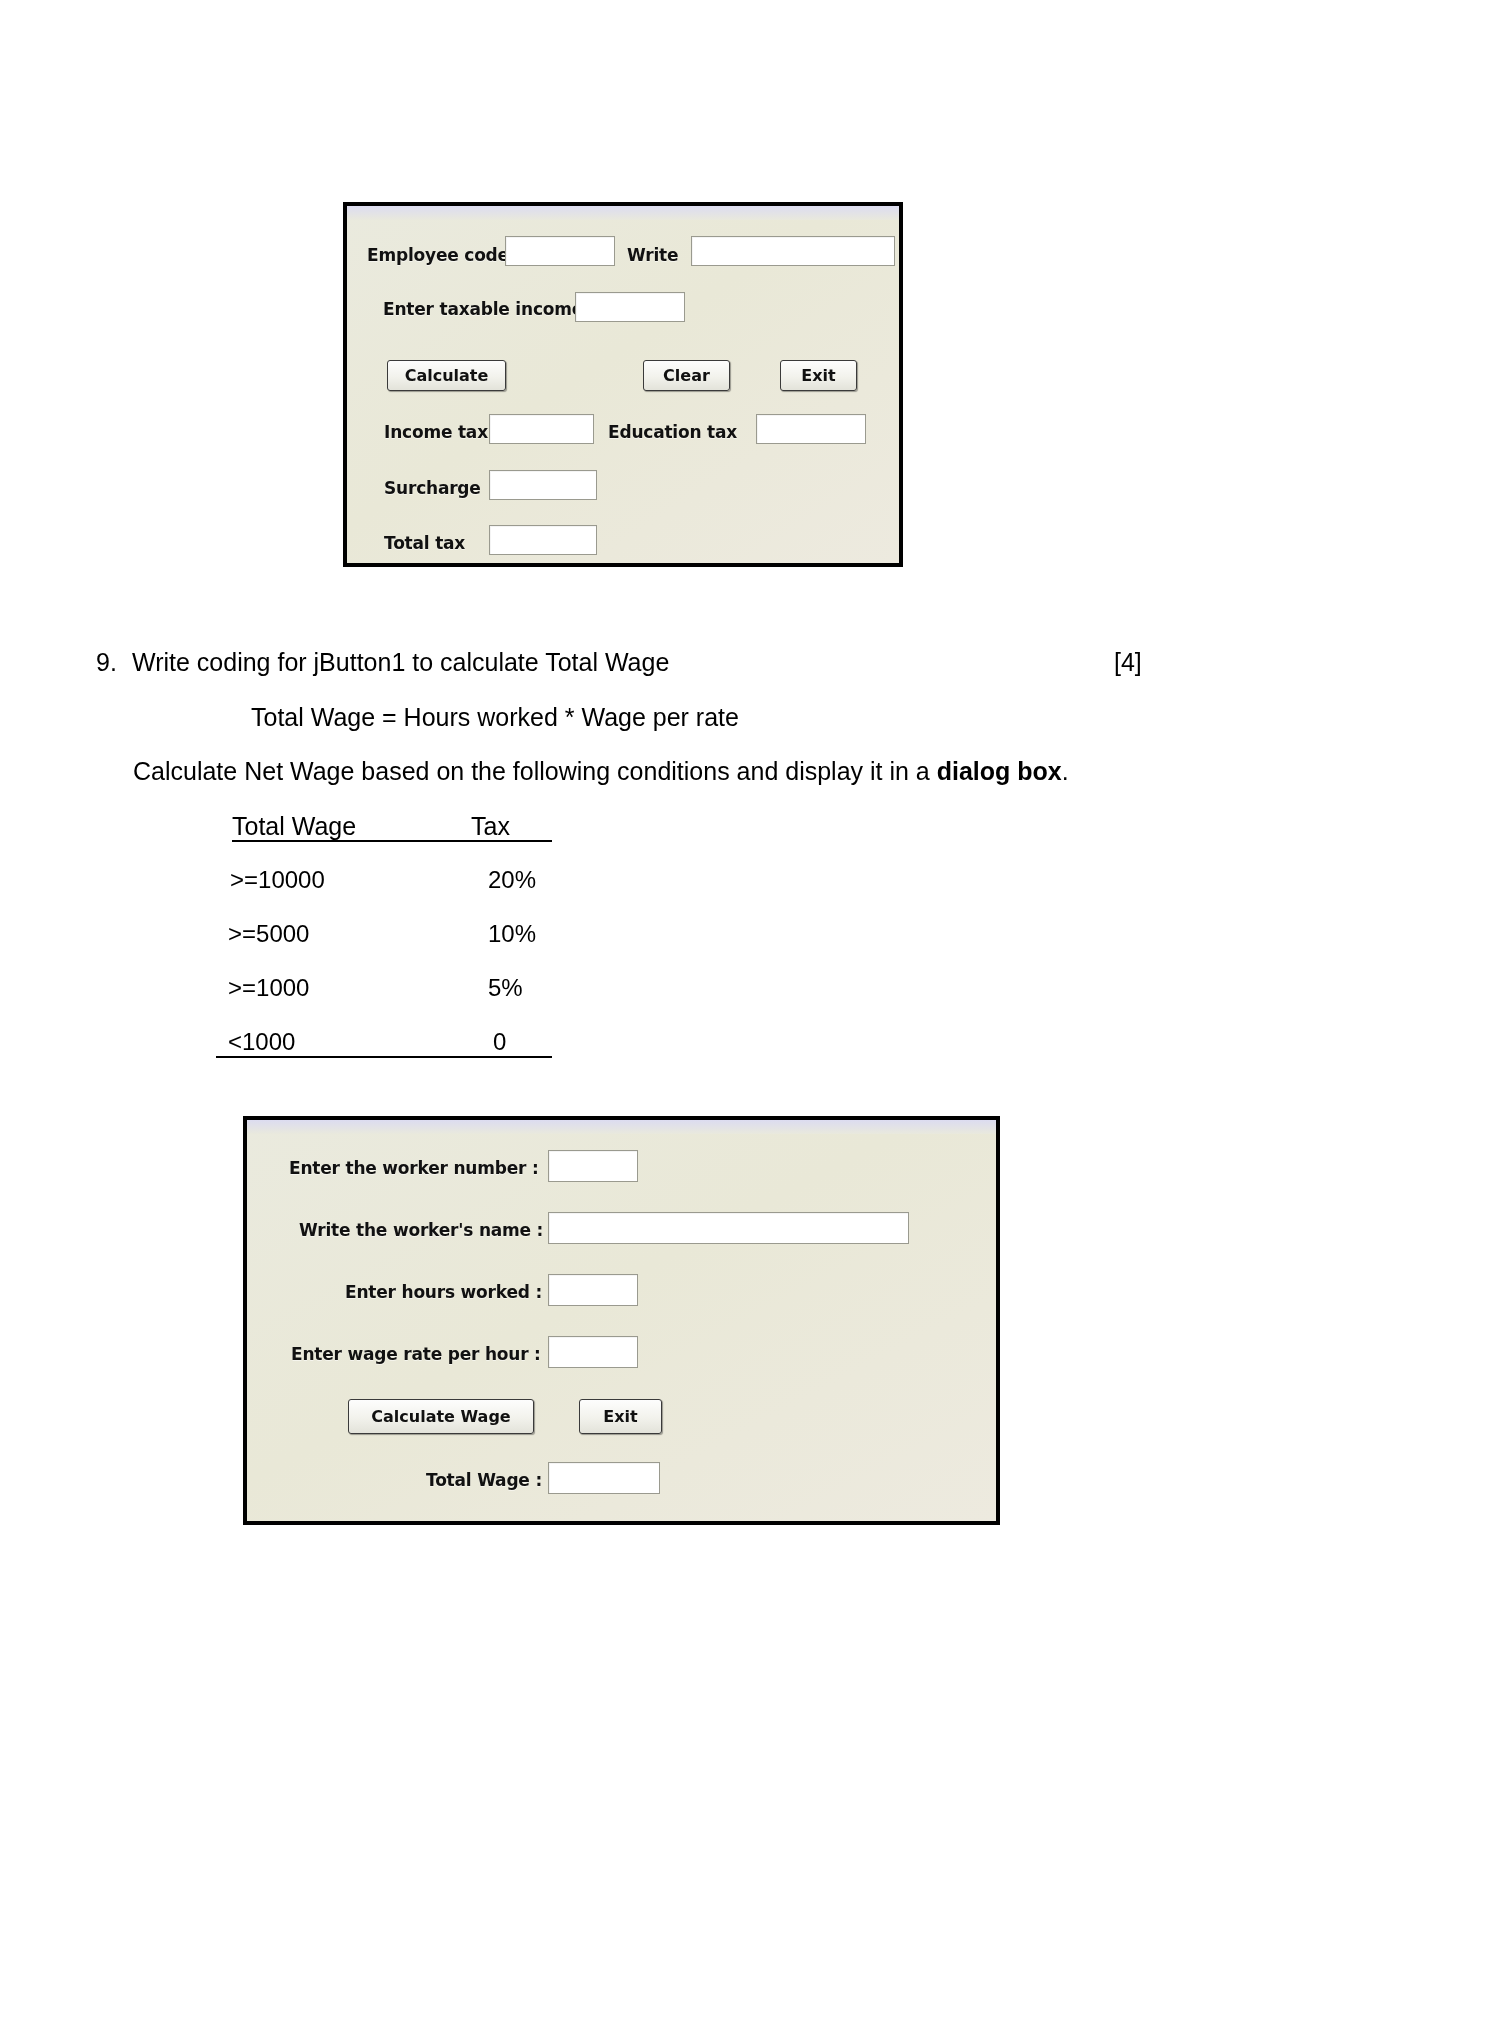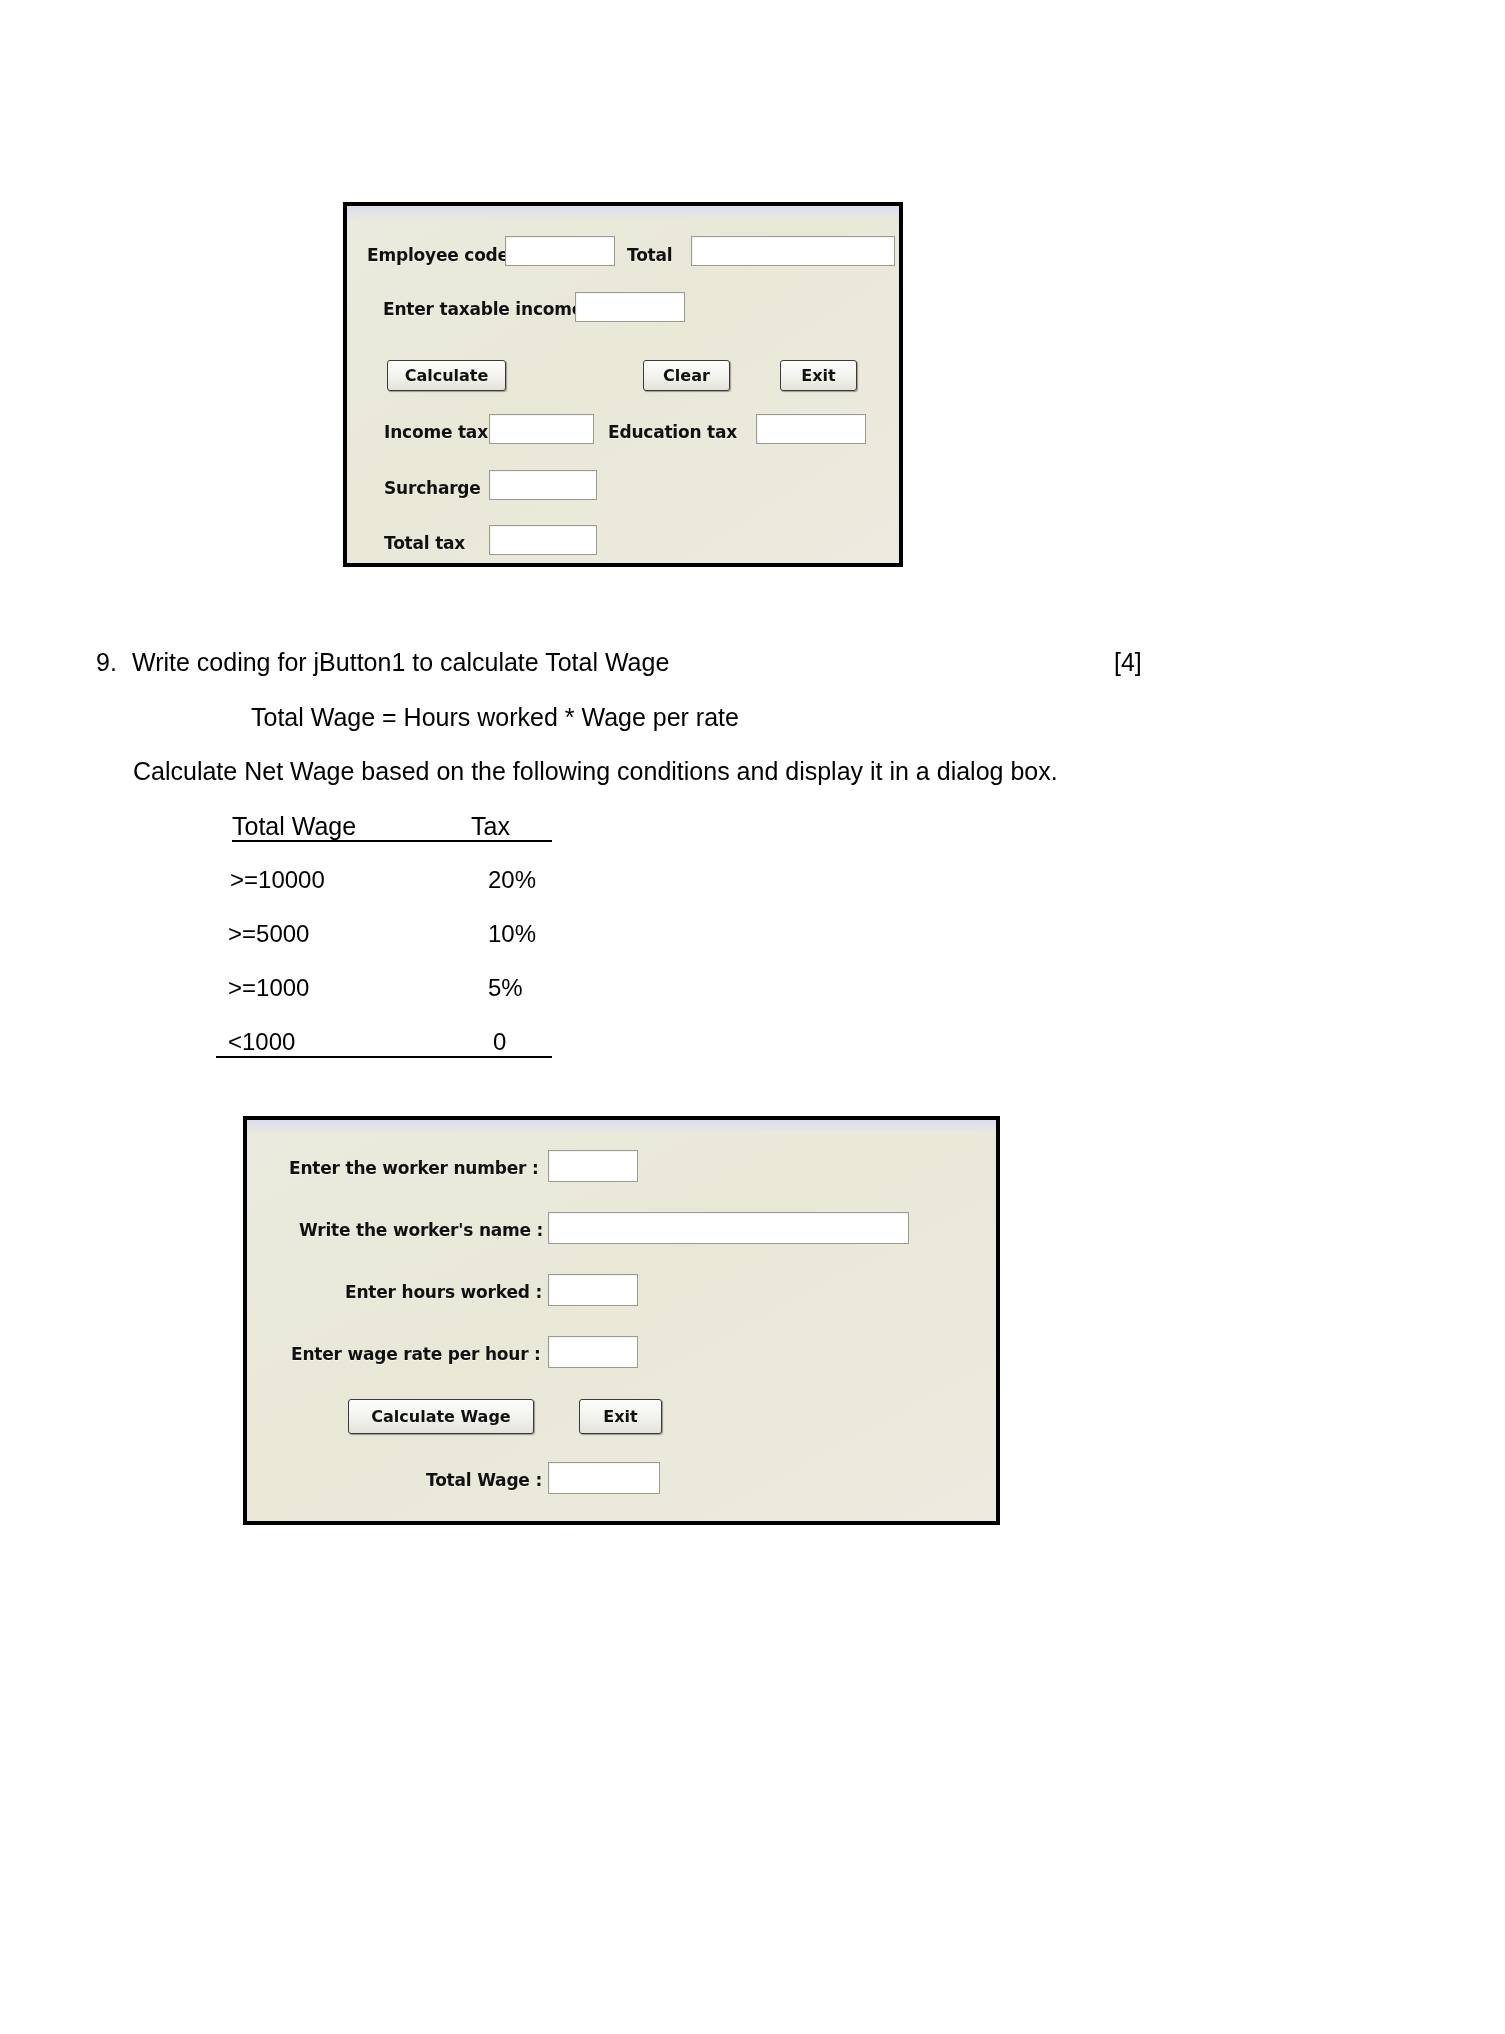--- a/index.html
+++ b/index.html
@@ -74,21 +74,21 @@
   .doc-text {
     position: absolute;
     font-family: "Liberation Sans", sans-serif;
     color: #000000;
     white-space: nowrap;
   }
   .q-num { font-size: 25px; }
   .q-body { font-size: 25px; }
   .q-marks { font-size: 25px; }
   .formula { font-size: 25px; }
-  .bold { font-weight: normal; }
+  .bold { font-weight: bold; }
 
   
   .tax-table { position: absolute; }
   .tax-head {
     position: absolute;
     font-size: 25px;
     text-decoration: underline;
     text-underline-offset: 5px;
   }
   .tax-cell { position: absolute; font-size: 24px; }
@@ -101,21 +101,21 @@
 </head>
 <body>
 
 <div class="swing-form" style="left:343px; top:202px; width:560px; height:365px;">
   <div class="inner"></div>
   <div class="titlebar-sheen"></div>
 
   <div class="fld-label" style="left:20px; top:39px;">Employee code</div>
   <div class="txt-box" style="left:158px; top:30px; width:110px; height:30px;"></div>
 
-  <div class="fld-label" style="left:280px; top:39px;">Total</div>
+  <div class="fld-label" style="left:280px; top:39px;">Write</div>
   <div class="txt-box" style="left:344px; top:30px; width:204px; height:30px;"></div>
 
   <div class="fld-label" style="left:36px; top:93px;">Enter taxable income</div>
   <div class="txt-box" style="left:228px; top:86px; width:110px; height:30px;"></div>
 
   <div class="btn" style="left:40px; top:154px; width:119px; height:31px;">Calculate</div>
   <div class="btn" style="left:296px; top:154px; width:87px; height:31px;">Clear</div>
   <div class="btn" style="left:433px; top:154px; width:77px; height:31px;">Exit</div>
 
   <div class="fld-label" style="left:37px; top:216px;">Income tax</div>

